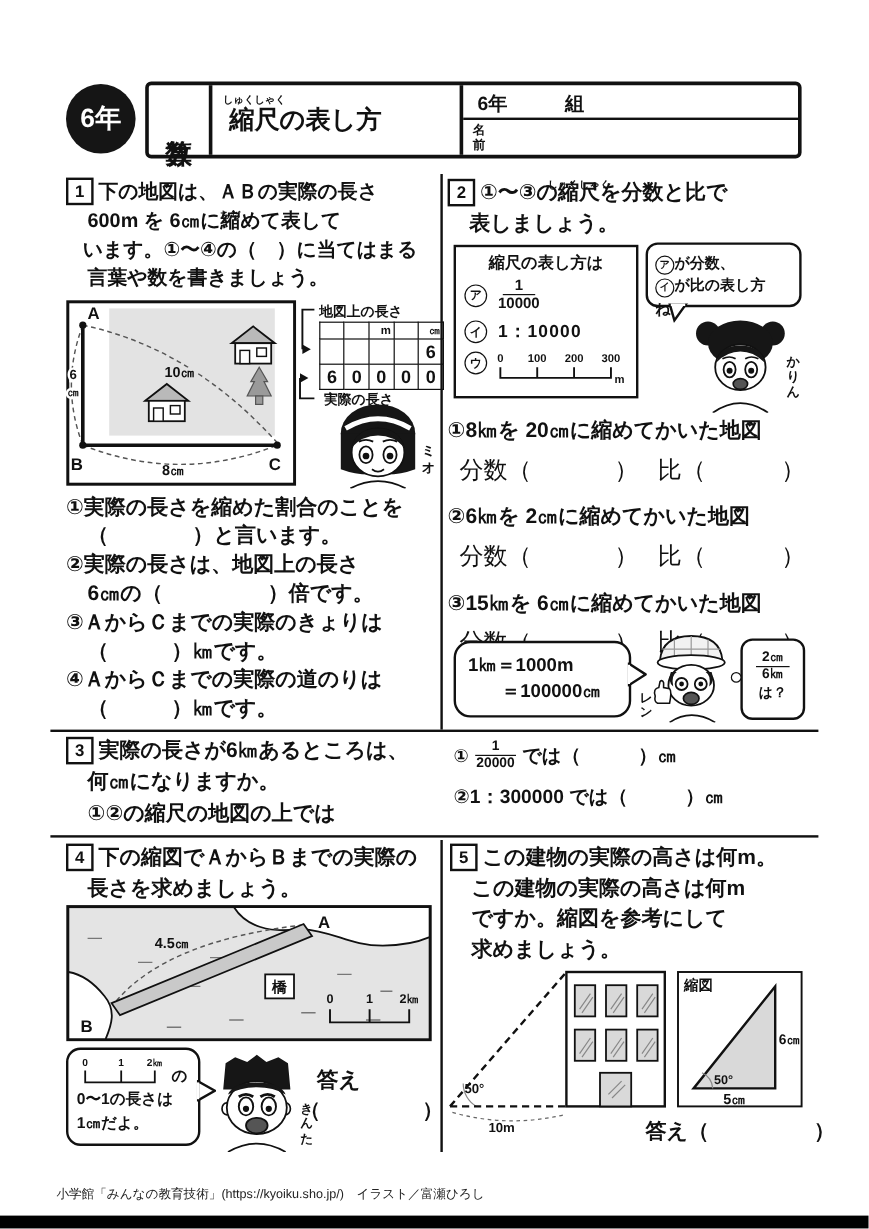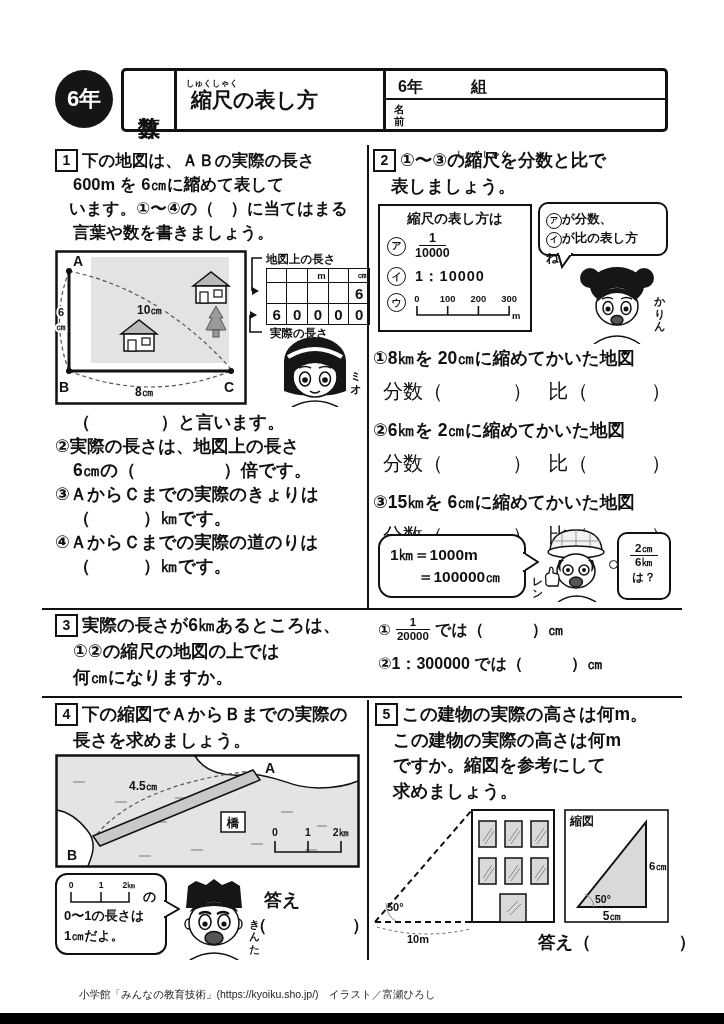--- a/index.html
+++ b/index.html
@@ -160,20 +160,21 @@
     <ellipse cx="29" cy="46" rx="5.5" ry="7" fill="#fff" stroke="#111" stroke-width="1.5"></ellipse>
     <circle cx="29" cy="47" r="2.8" fill="#111"></circle>
     <ellipse cx="49" cy="46" rx="5.5" ry="7" fill="#fff" stroke="#111" stroke-width="1.5"></ellipse>
     <circle cx="49" cy="47" r="2.8" fill="#111"></circle>
     <path d="M34,58 Q39,62 44,58" stroke="#111" stroke-width="1.5" fill="none"></path>
     <path d="M16,74 Q39,62 62,74" fill="#fff" stroke="#111" stroke-width="1.5"></path>
   </svg>
   <span class="abs vname" style="left:348px;top:364px;">ミオ</span>
 
   <div class="abs items" style="left:55px;top:410px;width:315px;">
+    <div>①実際の長さを縮めた割合のことを</div>
     <div class="ind">（　　　　）と言います。</div>
     <div>②実際の長さは、地図上の長さ</div>
     <div class="ind">6㎝の（　　　　　）倍です。</div>
     <div>③ＡからＣまでの実際のきょりは</div>
     <div class="ind">（　　　）㎞です。</div>
     <div>④ＡからＣまでの実際の道のりは</div>
     <div class="ind">（　　　）㎞です。</div>
   </div>
 
   <div class="abs qhead2" style="left:373px;top:148px;width:300px;">
@@ -290,22 +291,22 @@
     <span class="frac" style="font-size:11.5px;">
         <span class="fnum" style="padding:0 5px;">2㎝</span>
         <span class="fden">6㎞</span>
       </span>
     <div style="font-size:11.5px;font-weight:700;">は？</div>
   </div>
   <div class="abs" style="left:609px;top:560px;width:7px;height:7px;border:1.5px solid #111;border-radius:50%;background:#fff;"></div>
 
   <div class="abs qhead2" style="left:55px;top:612px;width:315px;line-height:26px;">
     <div><span class="qnum">3</span><span>実際の長さが6㎞あるところは、</span></div>
+    <div class="ind">何㎝になりますか。</div>
     <div class="ind">①②の縮尺の地図の上では</div>
-    <div class="ind">何㎝になりますか。</div>
   </div>
   <div class="abs" style="left:378px;top:616px;width:295px;">
     <div style="display:flex;align-items:center;gap:5px;">
       <span style="font-size:15px;font-weight:700;">①</span>
       <span class="frac" style="font-size:11.5px;">
           <span class="fnum" style="padding:0 14px;">1</span>
           <span class="fden">20000</span>
         </span>
       <span style="font-size:16px;font-weight:700;">では（　　　）㎝</span>
     </div>
@@ -406,16 +407,16 @@
     <rect x="192" y="4" width="103" height="112" fill="#fff" stroke="#111" stroke-width="1.6"></rect>
     <text x="197" y="19" font-size="12">縮図</text>
     <polygon points="205,101 273,101 273,16" fill="#d9d9d9" stroke="#111" stroke-width="2"></polygon>
     <path d="M221,101 A16,16 0 0 0 212,88" fill="none" stroke="#888" stroke-width="1"></path>
     <text x="222" y="97" font-size="10.5">50°</text>
     <text x="239" y="114" font-size="12" text-anchor="middle">5㎝</text>
     <text x="276" y="64" font-size="11.5">6㎝</text>
   </svg>
   <span class="abs" style="left:538px;top:930px;font-size:17.5px;font-weight:700;">答え（　　　　　）</span>
 
-  <div class="abs" style="left:47px;top:988px;font-size:10.5px;color:#222;margin-left:32px;">小学館「みんなの教育技術」(https://kyoiku.sho.jp/)　イラスト／富瀬ひろし</div>
+  <div class="abs" style="left:47px;top:988px;font-size:10.5px;color:#222;">小学館「みんなの教育技術」(https://kyoiku.sho.jp/)　イラスト／富瀬ひろし</div>
   <div class="abs" style="left:0;top:1013px;width:724px;height:11px;background:#000;"></div>
 
 </div>
 
 </body></html>

